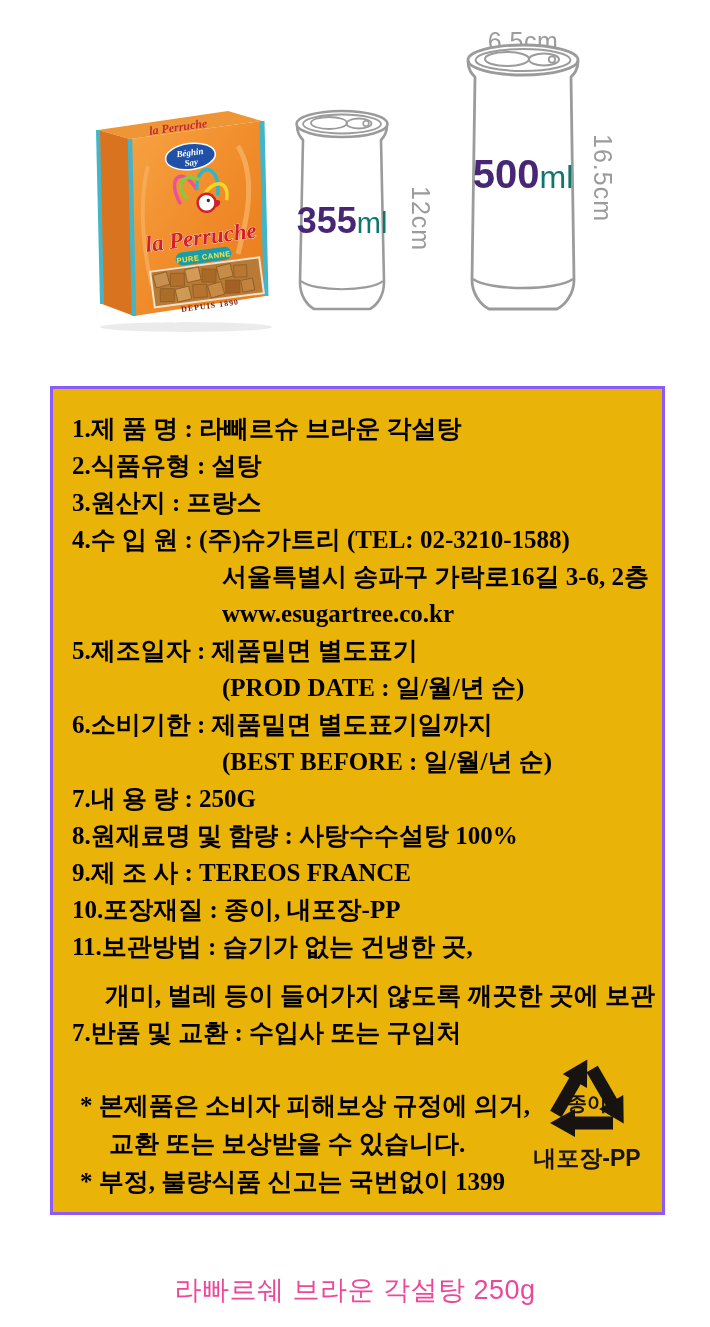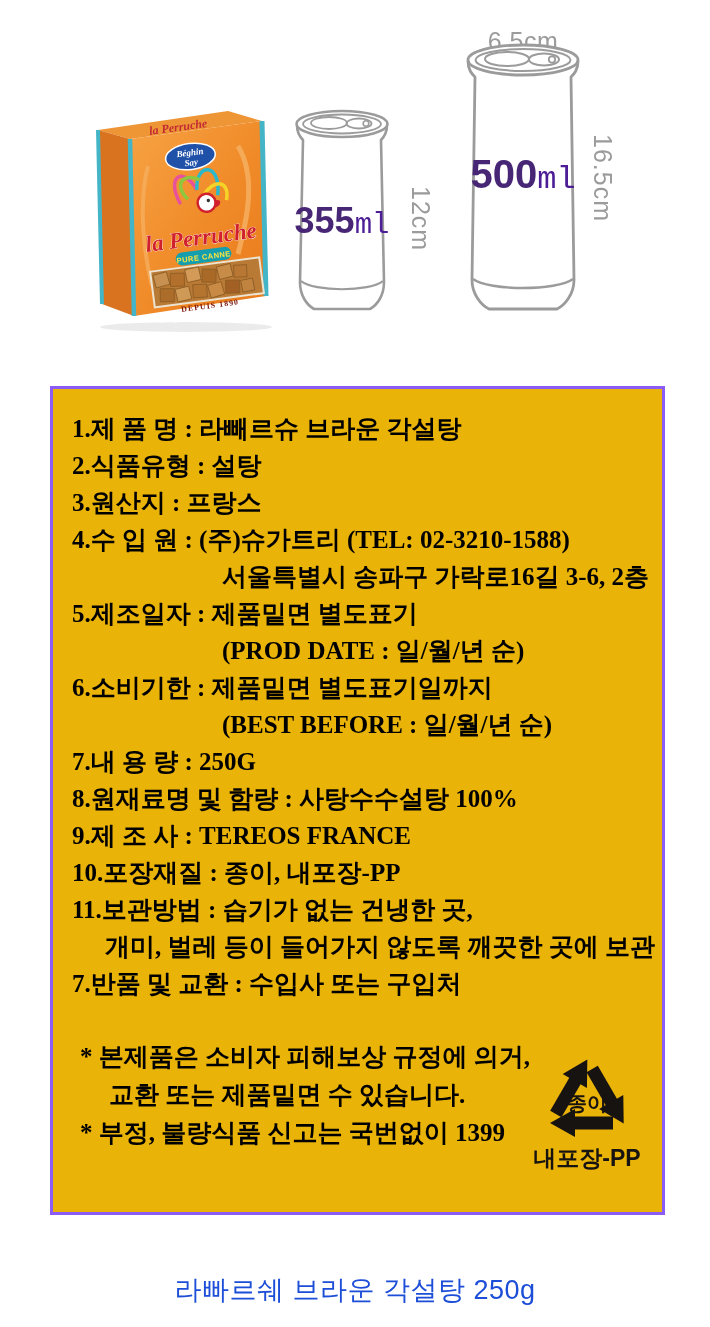--- a/index.html
+++ b/index.html
@@ -15,54 +15,54 @@
     letter-spacing:0.5px;
     margin-top:27px;
   }
   .dim-vertical{
     writing-mode:vertical-rl;color:#9b9b9b;font-size:25px;letter-spacing:1px;
   }
   .vol-label{
     text-align:center;white-space:nowrap;
   }
   .vol-label .num{font-weight:700;color:#472775;}
-  .vol-label .unit{font-weight:400;color:#4c1d95;font-family:Liberation Mono, monospace;}
+  .vol-label .unit{font-weight:400;color:#0f766e;}
   .vol-s .num{font-size:36px;margin-top:7px;}
   .vol-s .unit{font-size:29px;}
   .vol-l .num{font-size:40px;}
   .vol-l .unit{font-size:32px;}
   
   .ibox{
     left:50px;top:386px;width:609px;height:823px;
     border:3px solid #8b5cf6;background:#eab308;
     font-family:"Liberation Serif","DejaVu Serif",serif;
     color:#000;
   }
   .ibox-lines{padding:21px 0 0 19px;}
   .iline{
     font-size:25px;font-weight:700;line-height:37px;white-space:nowrap;
   }
   .iline.ind-a{padding-left:150px;}
-  .iline.ind-b{padding-left:33px;}
+  .iline.ind-b{padding-left:33px;margin-top:12px;}
   .ibox-notes{padding:36px 0 0 27px;}
   .nline{
     font-size:25px;font-weight:700;line-height:38px;white-space:nowrap;
   }
   .nline.ind{padding-left:29px;}
   .recycle-wrap{
     position:absolute;left:478px;top:652px;width:112px;text-align:center;
   }
   .recycle-label{
     font-family:"Liberation Sans","DejaVu Sans",sans-serif;
     font-weight:700;font-size:23px;color:#171310;margin-top:2px;white-space:nowrap;
   }
   
   .caption{
     left:0;top:1272px;width:710px;text-align:center;
-    color:#1d4ed8;font-size:27px;letter-spacing:0.5px;
+    color:#ec4899;font-size:27px;letter-spacing:0.5px;
   }
 </style>
 </head>
 <body>
 
 <div id="stage">
 
   <div class="abs" style="left:0;top:0;width:710px;height:370px;">
 
     <svg class="abs" style="left:86px;top:104px;" width="190" height="230" viewBox="0 0 190 230">
@@ -162,35 +162,36 @@
     <div class="abs dim-vertical" style="left:588px;top:134px;">16.5cm</div>
   </div>
 
   <div class="abs ibox">
     <div class="ibox-lines">
       <div class="iline">1.제 품 명 : 라빼르슈 브라운 각설탕</div>
       <div class="iline">2.식품유형 : 설탕</div>
       <div class="iline">3.원산지 : 프랑스</div>
       <div class="iline">4.수 입 원 : (주)슈가트리 (TEL: 02-3210-1588)</div>
       <div class="iline ind-a">서울특별시 송파구 가락로16길 3-6, 2층</div>
+      <div class="iline ind-a">www.esugartree.co.kr</div>
       <div class="iline">5.제조일자 : 제품밑면 별도표기</div>
       <div class="iline ind-a">(PROD DATE : 일/월/년 순)</div>
       <div class="iline">6.소비기한 : 제품밑면 별도표기일까지</div>
       <div class="iline ind-a">(BEST BEFORE : 일/월/년 순)</div>
       <div class="iline">7.내 용 량 : 250G</div>
       <div class="iline">8.원재료명 및 함량 : 사탕수수설탕 100%</div>
       <div class="iline">9.제 조 사 : TEREOS FRANCE</div>
       <div class="iline">10.포장재질 : 종이, 내포장-PP</div>
       <div class="iline">11.보관방법 : 습기가 없는 건냉한 곳,</div>
       <div class="iline ind-b">개미, 벌레 등이 들어가지 않도록 깨끗한 곳에 보관</div>
       <div class="iline">7.반품 및 교환 : 수입사 또는 구입처</div>
     </div>
     <div class="ibox-notes">
       <div class="nline">* 본제품은 소비자 피해보상 규정에 의거,</div>
-      <div class="nline ind">교환 또는 제품밑면 수 있습니다.</div>
+      <div class="nline ind">교환 또는 보상받을 수 있습니다.</div>
       <div class="nline">* 부정, 불량식품 신고는 국번없이 1399</div>
     </div>
     <div class="recycle-wrap">
       <svg width="104" height="96" viewBox="0 0 100 96">
         <defs>
           <g id="rarrow">
             <line x1="76" y1="82" x2="36" y2="82" stroke="#171310" stroke-width="13"></line>
             <polygon points="38,68 38,96 13,82" fill="#171310"></polygon>
           </g>
         </defs>

